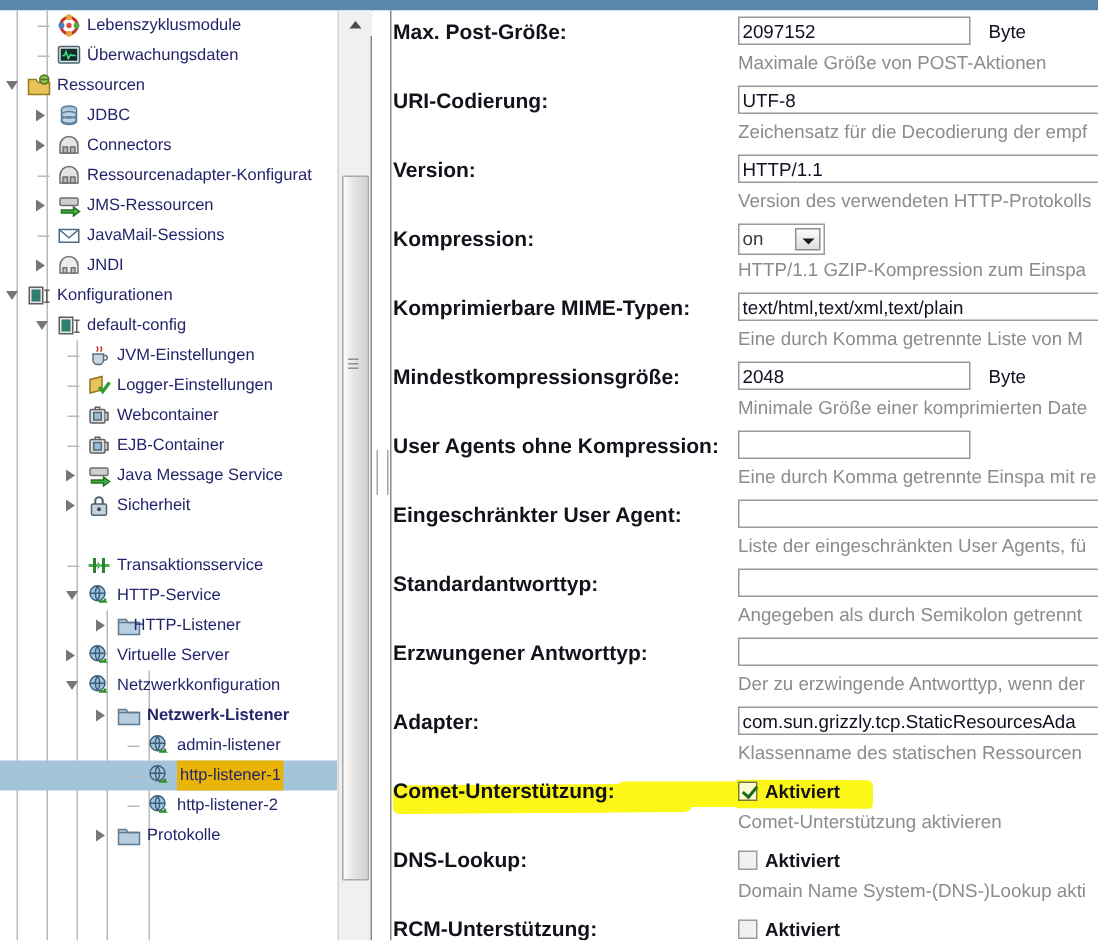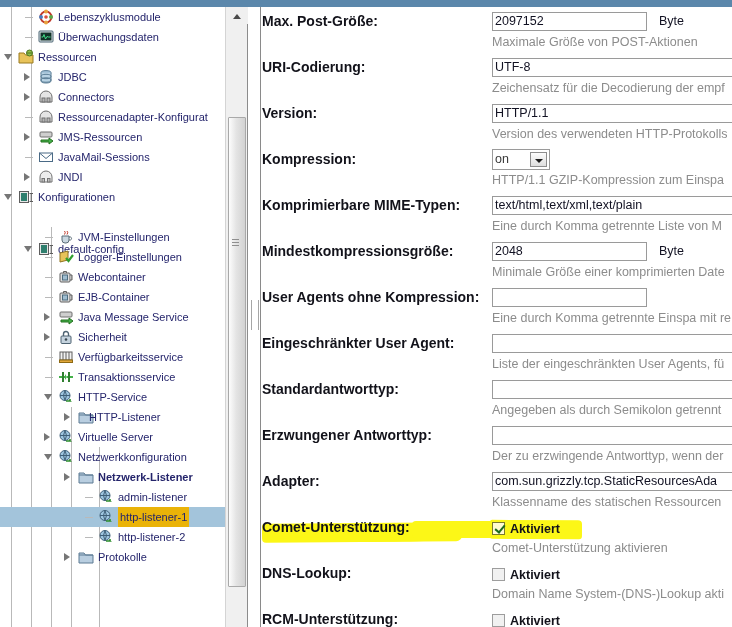--- a/index.html
+++ b/index.html
@@ -385,21 +385,21 @@
         </div>
         <div class="node" style="position:absolute;top:180px;left:0;width:225px;">
           <span class="tw open" style="left:4px;"></span>
           <span class="ic" style="left:18px;"><svg width="16" height="16" viewBox="0 0 16 16">
               <rect x="1.5" y="2.5" width="9" height="11" fill="#e7e7e7" stroke="#5d5d5d"></rect>
               <rect x="3" y="4" width="6" height="8" fill="#2f7f6e"></rect>
               <path d="M11.5 4.5 h3.5 M13.2 4.5 v8 M11.5 12.5 h3.5" stroke="#5d5d5d" fill="none"></path>
             </svg></span>
           <span class="lbl" style="left:38px;">Konfigurationen</span>
         </div>
-        <div class="node" style="position:absolute;top:200px;left:0;width:225px;margin-top:32px;">
+        <div class="node" style="position:absolute;top:200px;left:0;width:225px;">
           <span class="tw open" style="left:24px;"></span>
           <span class="ic" style="left:38px;"><svg width="16" height="16" viewBox="0 0 16 16">
               <rect x="1.5" y="2.5" width="9" height="11" fill="#e7e7e7" stroke="#5d5d5d"></rect>
               <rect x="3" y="4" width="6" height="8" fill="#2f7f6e"></rect>
               <path d="M11.5 4.5 h3.5 M13.2 4.5 v8 M11.5 12.5 h3.5" stroke="#5d5d5d" fill="none"></path>
             </svg></span>
           <span class="lbl" style="left:58px;">default-config</span>
         </div>
         <div class="node" style="position:absolute;top:220px;left:0;width:225px;">
           <span class="hline" style="left:45px;"></span>
@@ -447,29 +447,20 @@
           <span class="lbl" style="left:78px;">Java Message Service</span>
         </div>
         <div class="node" style="position:absolute;top:320px;left:0;width:225px;">
           <span class="tw closed" style="left:44px;"></span>
           <span class="ic" style="left:58px;"><svg width="16" height="16" viewBox="0 0 16 16">
               <rect x="3" y="7" width="10" height="7.5" rx="1" fill="#c5d3de" stroke="#4e6372"></rect>
               <path d="M5.5 7 V5 a2.5 2.5 0 0 1 5 0 v2" fill="none" stroke="#4e6372" stroke-width="1.4"></path>
               <circle cx="8" cy="10.5" r="1.3" fill="#3c4a54"></circle>
             </svg></span>
           <span class="lbl" style="left:78px;">Sicherheit</span>
-        </div>
-        <div class="node" style="position:absolute;top:340px;left:0;width:225px;">
-          <span class="hline" style="left:45px;"></span>
-          <span class="ic" style="left:58px;"><svg width="16" height="16" viewBox="0 0 16 16">
-              <rect x="2" y="3" width="12" height="8" fill="#f2f2f2" stroke="#5f5f5f"></rect>
-              <path d="M5 3 v8 M8 3 v8 M11 3 v8" stroke="#5f5f5f"></path>
-              <rect x="1.5" y="11" width="13" height="2.5" fill="#e2a83c" stroke="#8e6a14"></rect>
-            </svg></span>
-          <span class="lbl" style="left:78px;">Verfügbarkeitsservice</span>
         </div>
         <div class="node" style="position:absolute;top:360px;left:0;width:225px;">
           <span class="hline" style="left:45px;"></span>
           <span class="ic" style="left:58px;"><svg width="16" height="16" viewBox="0 0 16 16">
               <path d="M1 8 h6 M9 8 h6" stroke="#44b14a" stroke-width="2"></path>
               <path d="M5 3 v10 M11 3 v10" stroke="#2f7f2f" stroke-width="2"></path>
               <path d="M7 5 l2 3 -2 3" fill="#44b14a"></path>
             </svg></span>
           <span class="lbl" style="left:78px;">Transaktionsservice</span>
         </div>

